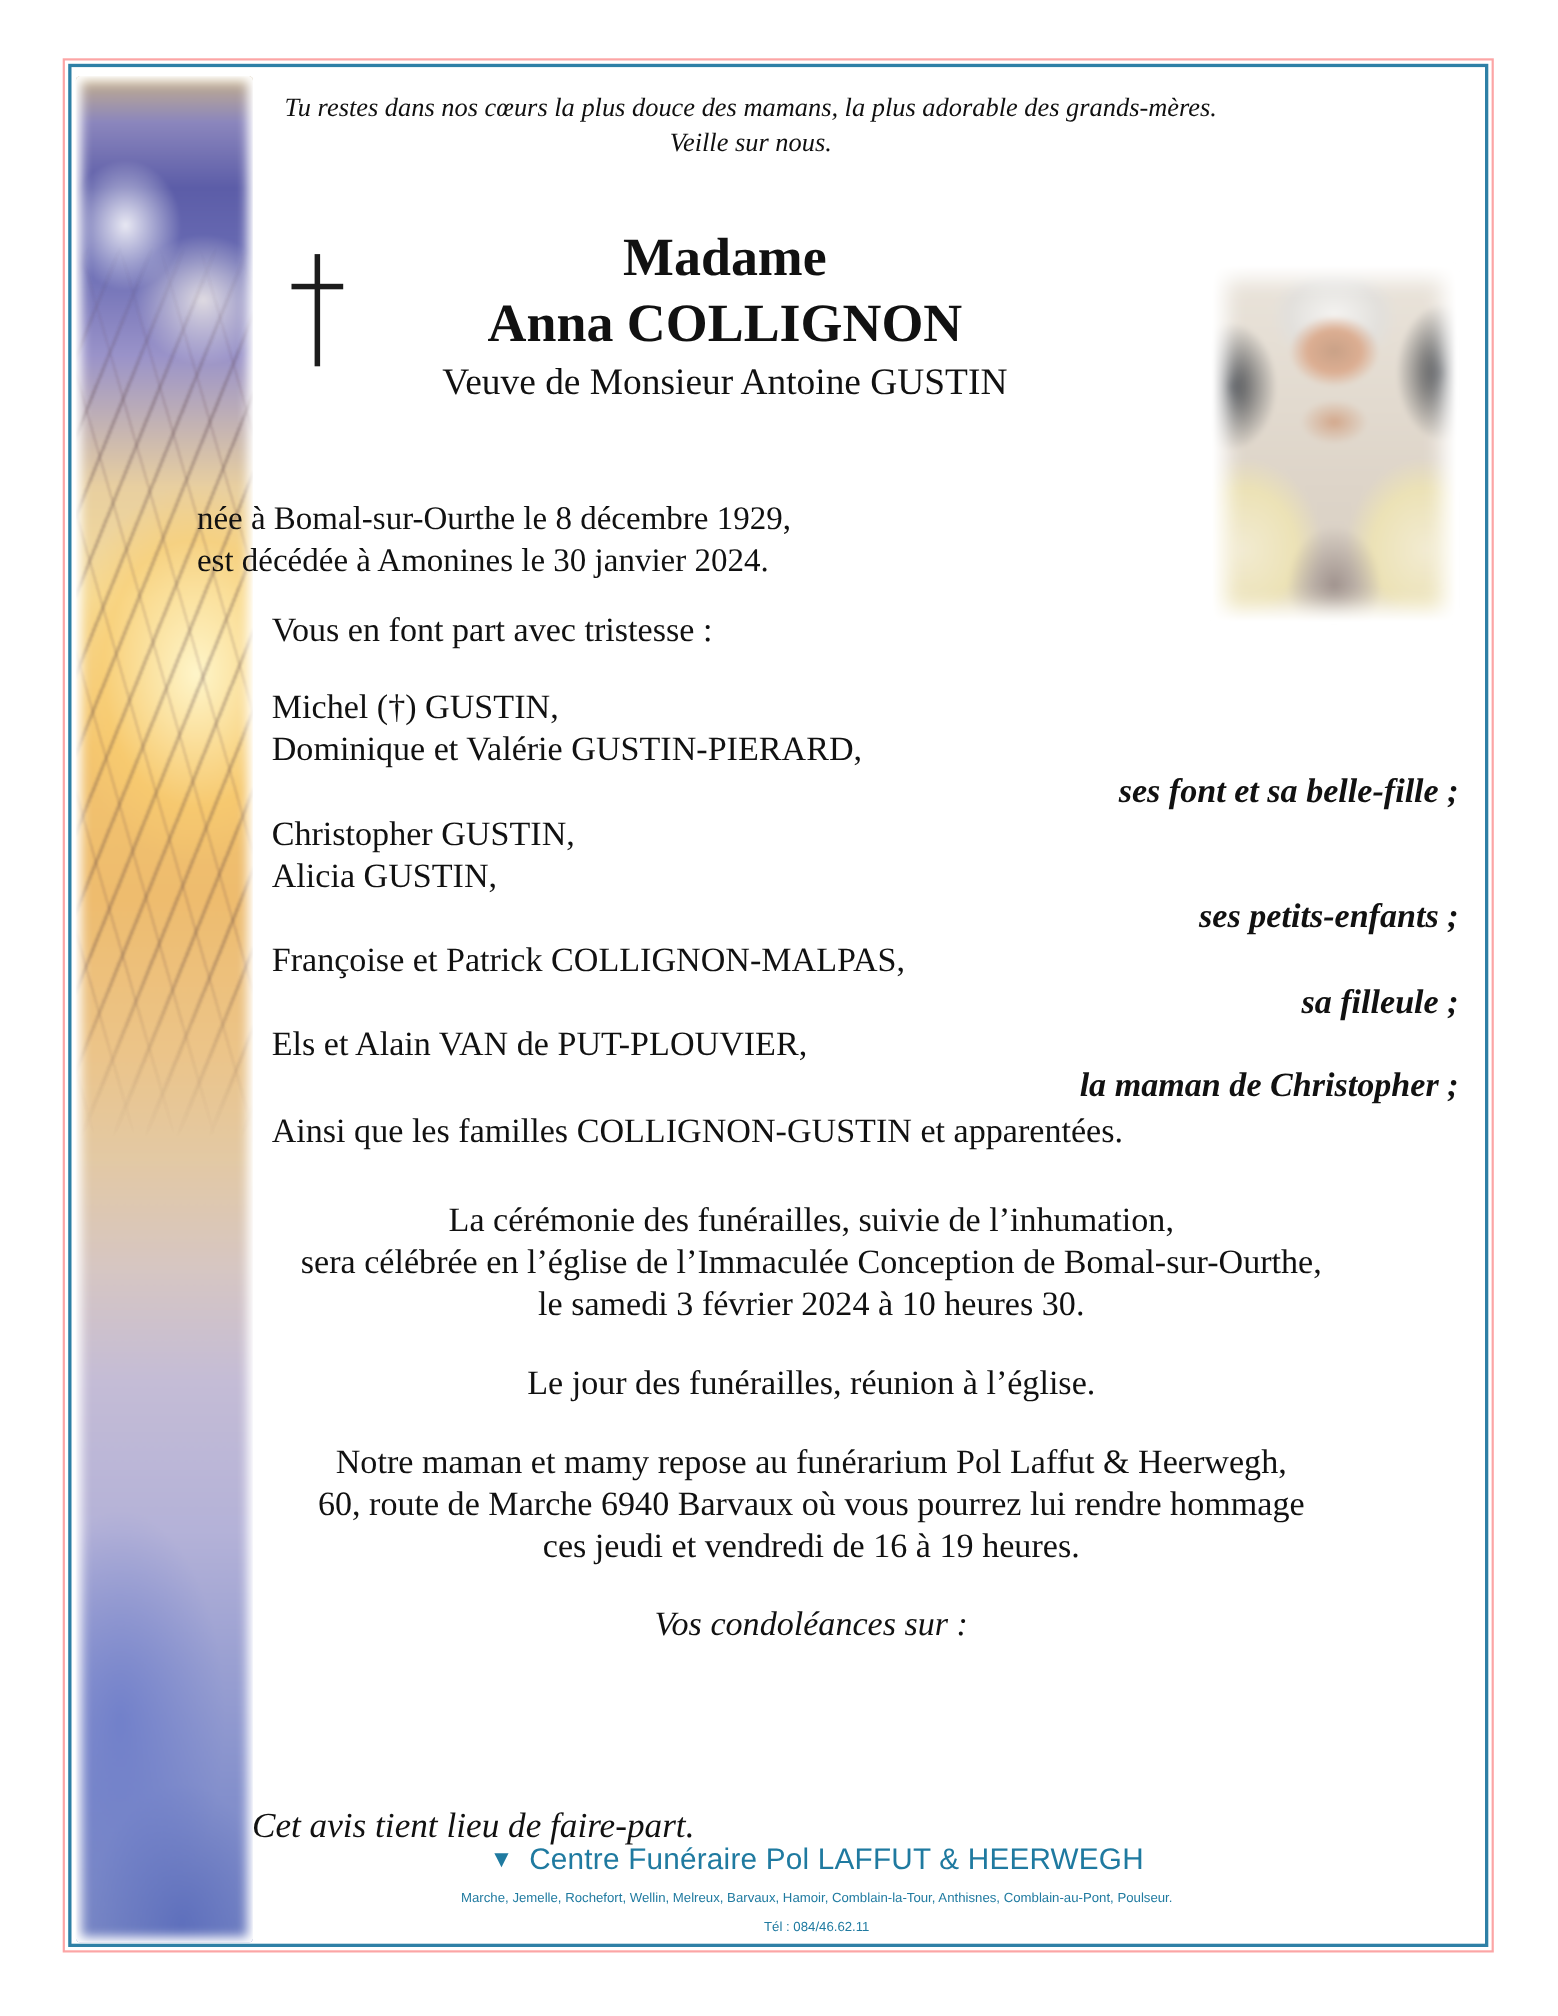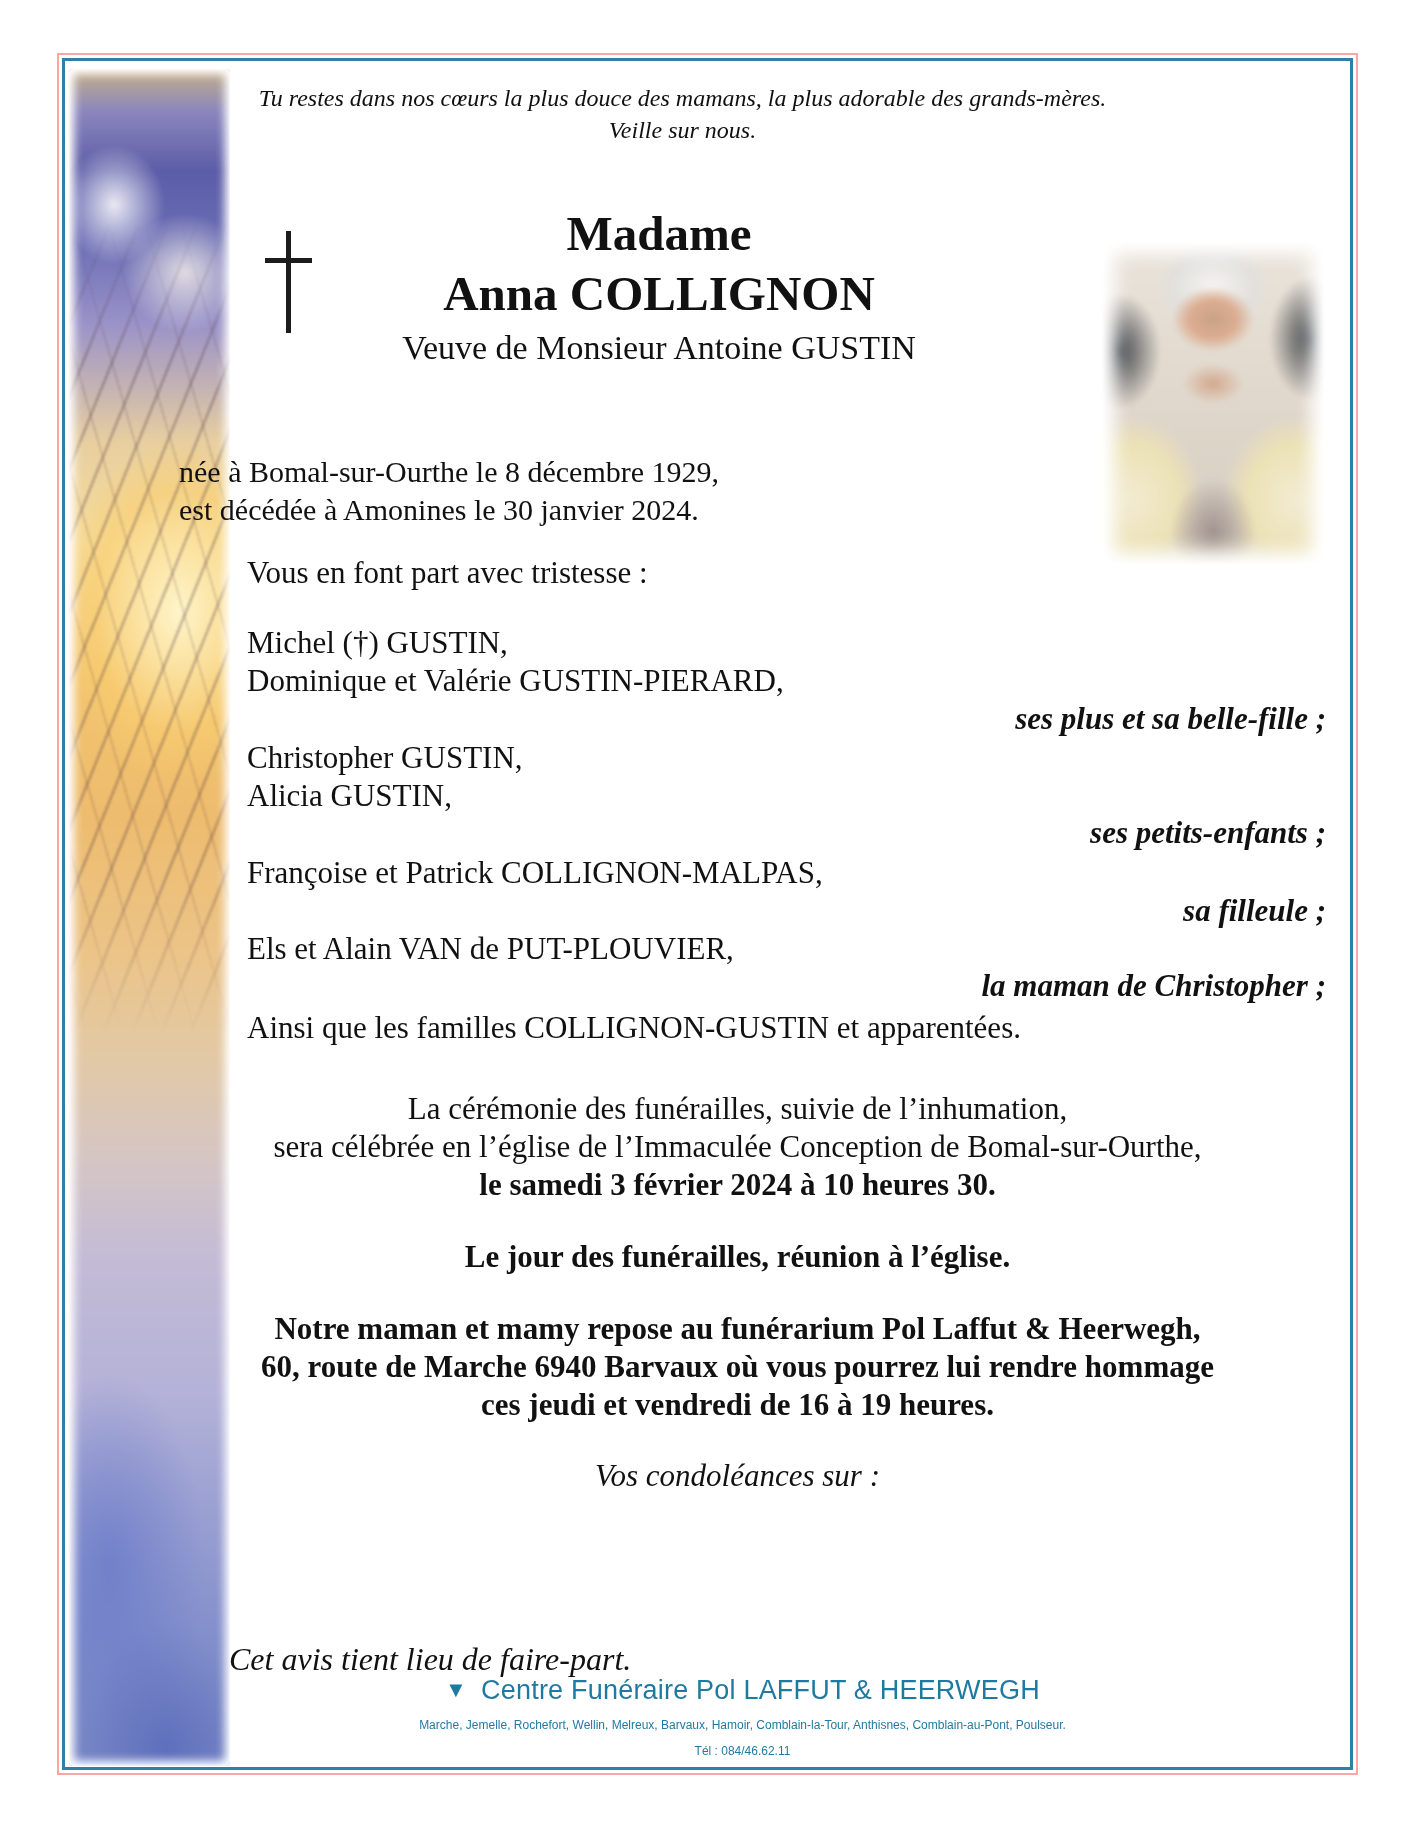--- a/index.html
+++ b/index.html
@@ -70,21 +70,21 @@
 
   .announce { position:absolute; left:188px; top:500px; font-size:31px; }
 
   .fam { position:absolute; left:188px; font-size:31px; white-space:nowrap; }
   .role { position:absolute; left:188px; right:30px; text-align:right; font-size:31px; font-weight:bold; font-style:italic; }
   .t570{top:570px}.t608{top:608px}.t646{top:646px}.t685{top:685px}.t723{top:723px}
   .t760{top:760px}.t800{top:800px}.t838{top:838px}.t876{top:876px}.t913{top:913px}.t955{top:955px}
 
   .center-block { position:absolute; left:130px; right:70px; text-align:center; font-size:31px; line-height:38px; }
   .b1035{top:1035px}.b1183{top:1183px}.b1255{top:1255px}.b1402{top:1402px}
-  .bold { font-weight:bold; }
+  .bold { font-weight:normal; }
   .italic { font-style:italic; }
 
   .links-block { position:absolute; left:130px; right:70px; top:1463px; text-align:center; font-size:30px; line-height:42px; font-style:italic; }
   .weblink { color:#1411e6; text-decoration:underline; cursor:pointer; }
 
   .notice { position:absolute; left:170px; top:1586px; font-size:32px; font-style:italic; }
 
   .footer { position:absolute; left:120px; right:50px; top:1620px; text-align:center; font-family:"Liberation Sans","DejaVu Sans",sans-serif; color:#1f7aa0; }
   .footer-company { font-size:27px; font-weight:normal; letter-spacing:0.2px; }
   .footer-company .tri { font-size:22px; margin-right:14px; position:relative; top:-2px; }
@@ -127,21 +127,21 @@
 
     <div class="dates-block">
       <div>née à Bomal-sur-Ourthe le 8 décembre 1929,</div>
       <div>est décédée à Amonines le 30 janvier 2024.</div>
     </div>
 
     <div class="announce">Vous en font part avec tristesse :</div>
 
     <div class="fam t570">Michel (†) GUSTIN,</div>
     <div class="fam t608">Dominique et Valérie GUSTIN-PIERARD,</div>
-    <div class="role t646">ses plus et sa belle-fille ;</div>
+    <div class="role t646">ses font et sa belle-fille ;</div>
     <div class="fam t685">Christopher GUSTIN,</div>
     <div class="fam t723">Alicia GUSTIN,</div>
     <div class="role t760">ses petits-enfants ;</div>
     <div class="fam t800">Françoise et Patrick COLLIGNON-MALPAS,</div>
     <div class="role t838">sa filleule ;</div>
     <div class="fam t876">Els et Alain VAN de PUT-PLOUVIER,</div>
     <div class="role t913">la maman de Christopher ;</div>
     <div class="fam t955">Ainsi que les familles COLLIGNON-GUSTIN et apparentées.</div>
 
     <div class="center-block b1035">

